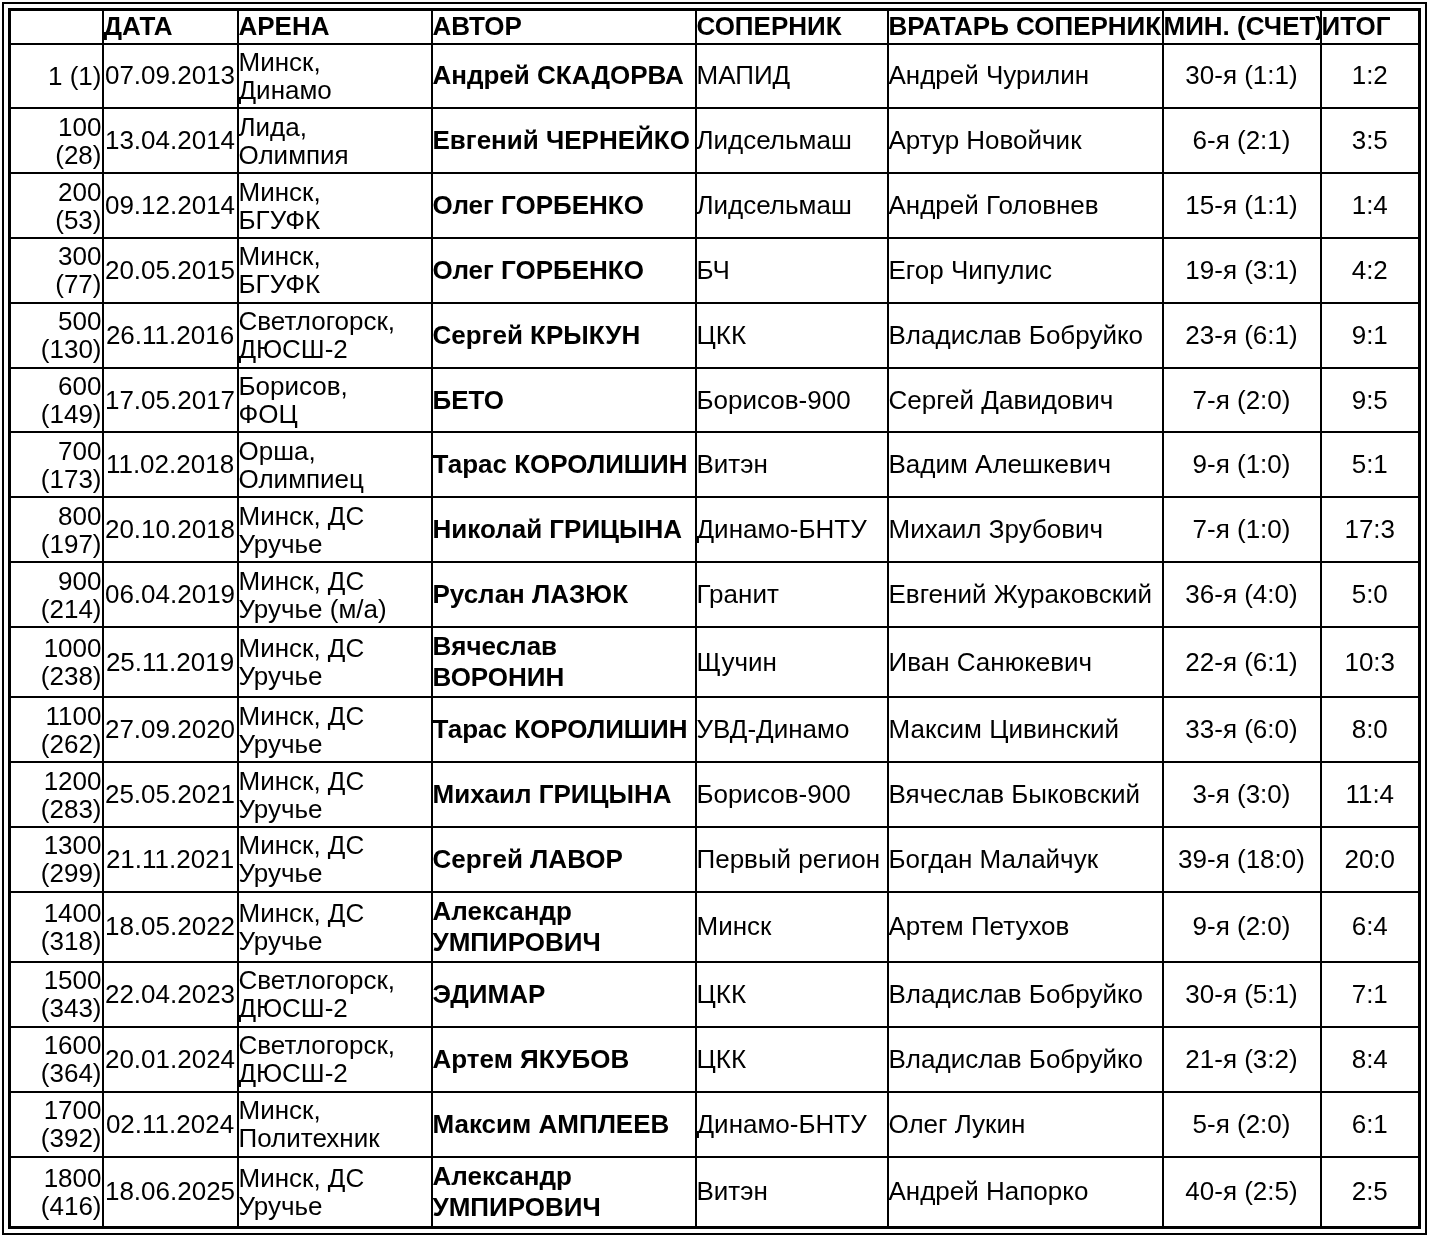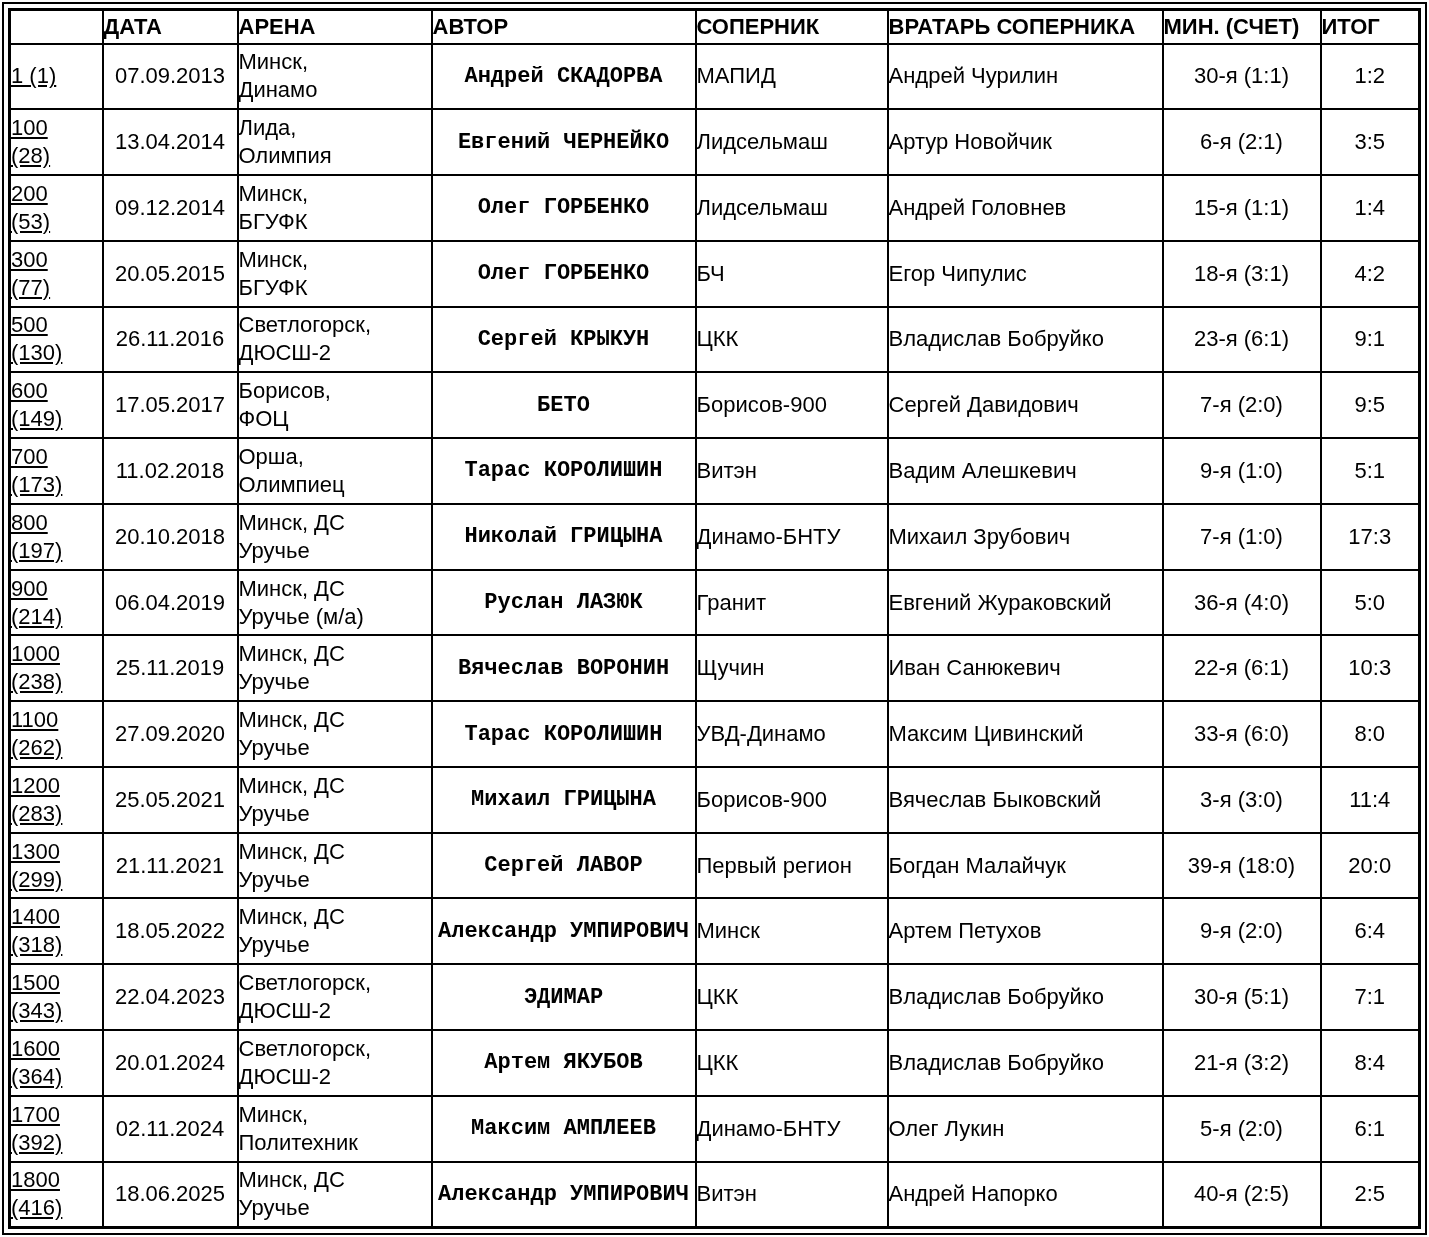--- a/index.html
+++ b/index.html
@@ -17,54 +17,53 @@
     border: 2px solid #000000;
     padding: 4px;
   }
   table.goals {
     width: 100%;
     height: 100%;
     border-collapse: collapse;
     table-layout: fixed;
     border: 3px solid #000000;
     font-family: "Liberation Sans", sans-serif;
-    font-size: 22px;
+    font-size: 26px;
     color: #000000;
     background: #ffffff;
   }
   table.goals th, table.goals td {
     border: 2px solid #000000;
     vertical-align: middle;
     overflow: hidden;
     padding: 0;
   }
   thead tr { height: 34px; }
   tbody tr { height: 59px; }
   th {
     font-weight: bold;
     text-align: left;
     padding: 2px 4px 2px 12px;
     white-space: nowrap;
   }
   th.col-num { padding-left: 4px; }
   td.col-num {
-    text-align: left;
+    text-align: right;
     white-space: pre-line;
     line-height: 28px;
     padding: 0 2px;
-    text-decoration: underline;
   }
   td.col-date { text-align: center; padding: 0 4px; }
   td.col-arena {
     text-align: left;
     padding: 0 4px 0 12px;
     white-space: pre-line;
     line-height: 28px;
   }
-  td.col-author { font-weight: bold; text-align: center; padding: 0 4px 0 12px; font-family: Liberation Mono, monospace; }
+  td.col-author { font-weight: bold; text-align: left; padding: 0 4px 0 12px; }
   td.col-opponent, td.col-goalkeeper { text-align: left; padding: 0 4px 0 12px; }
   td.col-minute, td.col-result { text-align: center; padding: 0 4px; }
 </style>
 </head>
 <body>
 
 <div class="frame">
   <table class="goals">
     <colgroup>
       <col style="width:93px">
@@ -126,21 +125,21 @@
         </tr>
         <tr>
           <td class="col-num">300
 (77)</td>
           <td class="col-date">20.05.2015</td>
           <td class="col-arena">Минск,
 БГУФК</td>
           <td class="col-author">Олег ГОРБЕНКО</td>
           <td class="col-opponent">БЧ</td>
           <td class="col-goalkeeper">Егор Чипулис</td>
-          <td class="col-minute">18-я (3:1)</td>
+          <td class="col-minute">19-я (3:1)</td>
           <td class="col-result">4:2</td>
         </tr>
         <tr>
           <td class="col-num">500
 (130)</td>
           <td class="col-date">26.11.2016</td>
           <td class="col-arena">Светлогорск,
 ДЮСШ-2</td>
           <td class="col-author">Сергей КРЫКУН</td>
           <td class="col-opponent">ЦКК</td>

